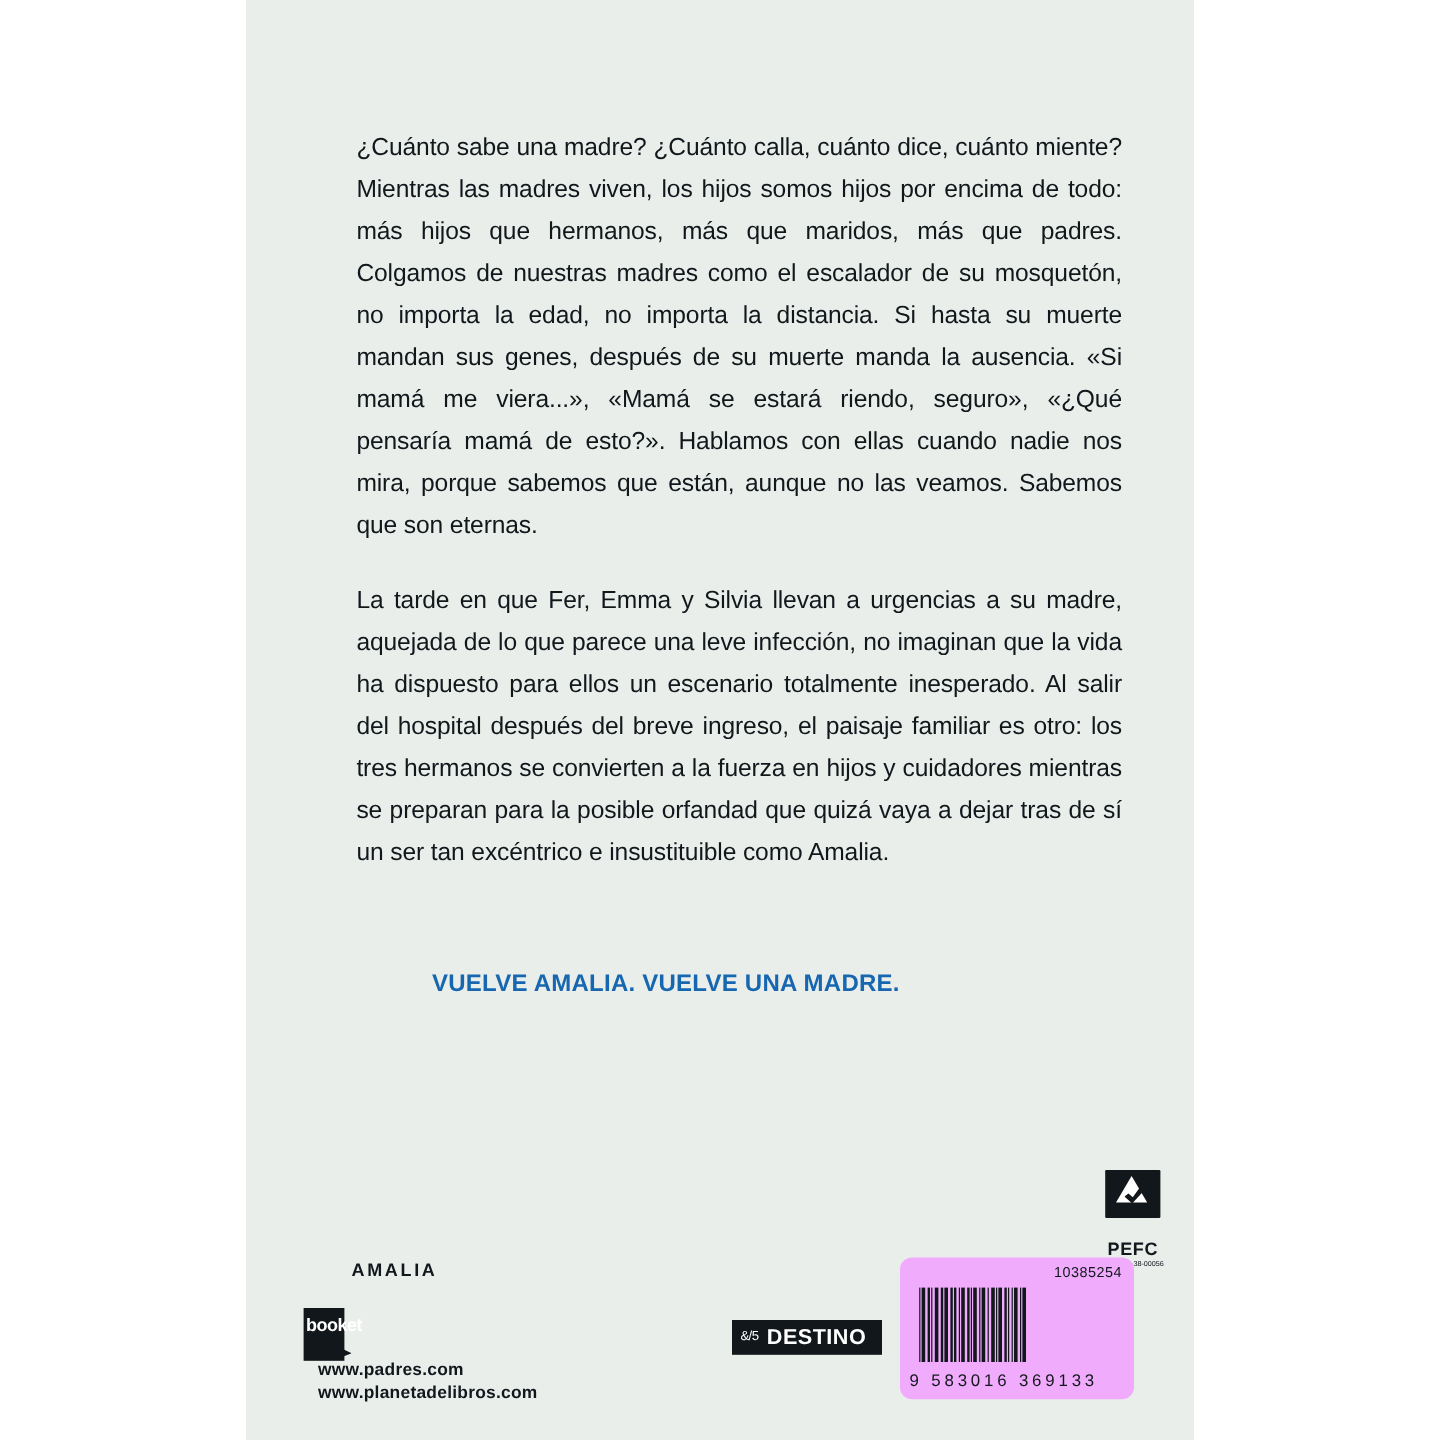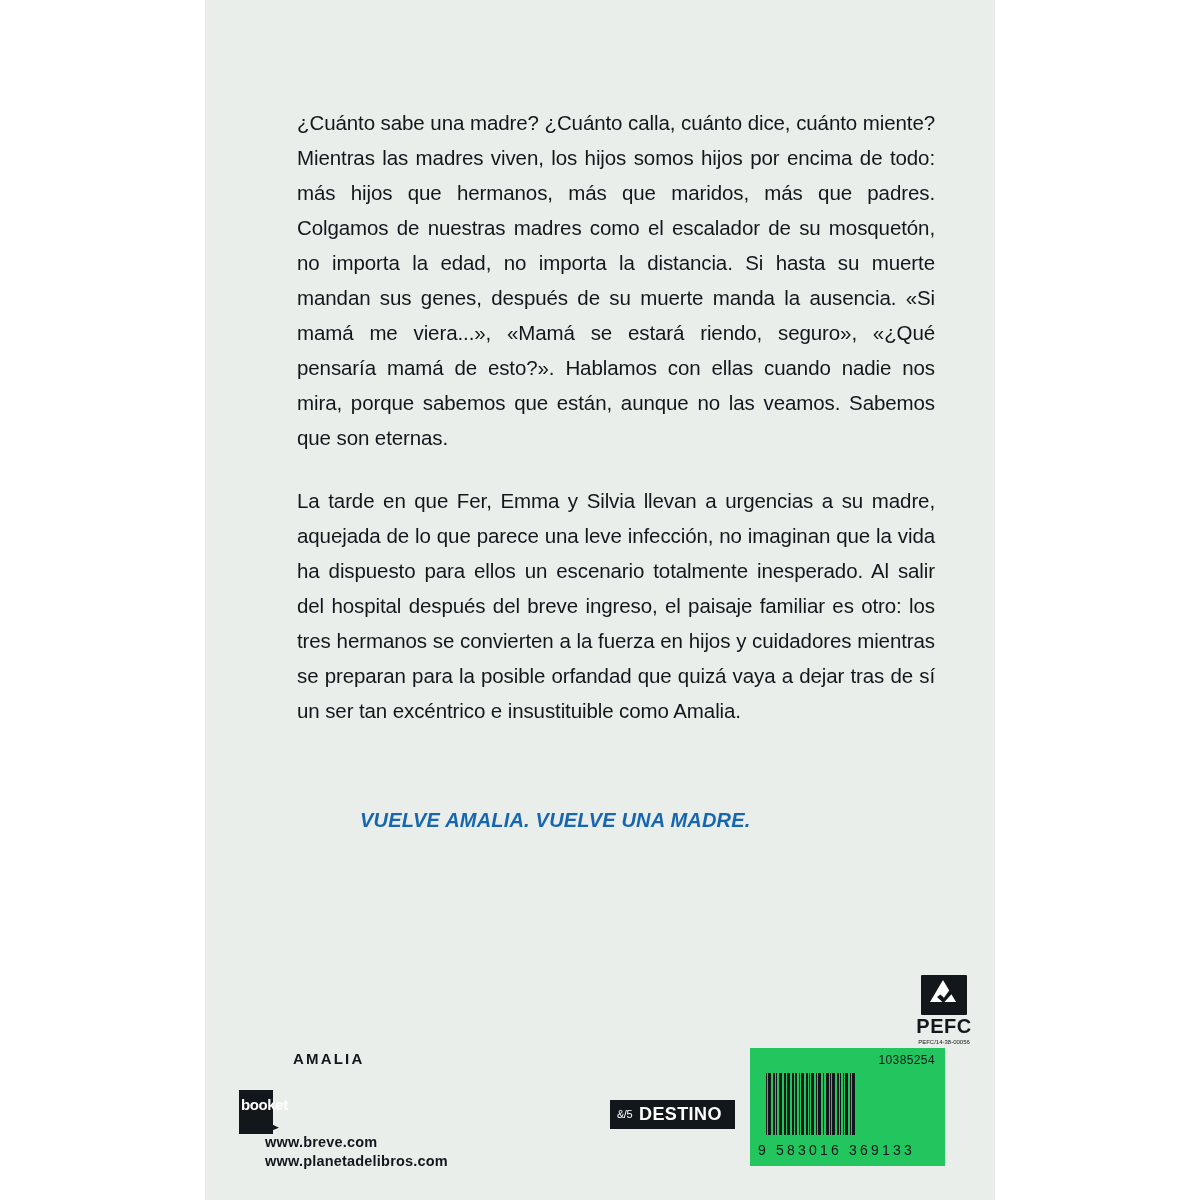--- a/index.html
+++ b/index.html
@@ -47,21 +47,20 @@
     color: #1767b0;
     font-weight: bold;
     font-size: 20px;
     line-height: 31px;
     letter-spacing: 0.2px;
   }
   .tagline .line1 {
     display: block;
     text-align: left;
     padding-left: 75px;
-    font-style: italic;
   }
   .tagline .line2,
   .tagline .line3 {
     display: block;
   }
 
   
   .novela {
     position: absolute;
     left: 88px;
@@ -74,21 +73,21 @@
   .booket {
     position: absolute;
     left: 28px;
     top: 1090px;
     width: 250px;
   }
   .booket-logo {
     position: relative;
     width: 56px;
     height: 58px;
-    margin-left: 6px;
+    margin-left: 20px;
   }
   .booket-logo .sq {
     position: absolute;
     left: 0; top: 0;
     width: 34px;
     height: 44px;
     background: #12171c;
   }
   .booket-logo .wordmark {
     position: absolute;
@@ -168,39 +167,40 @@
   .pefc .box .check {
     position: absolute;
     left: 16px;
     top: 14px;
     width: 17px;
     height: 14px;
     background: #12171c;
     clip-path: polygon(78% 0, 100% 18%, 38% 100%, 0 58%, 20% 40%, 41% 62%);
   }
   .pefc .label {
-    font-size: 20px;
+    font-size: 15px;
     font-weight: bold;
     letter-spacing: 0.5px;
-    margin-top: 0;
+    margin-top: 18px;
     color: #12171c;
   }
   .pefc .code {
     font-size: 6px;
     letter-spacing: 0px;
     color: #12171c;
     margin-top: 1px;
   }
   .barcode-box {
     position: absolute;
     left: 545px;
     top: 1048px;
     width: 195px;
     height: 118px;
-    background: #22c55e;
+    background: #f0abfc;
+    border-radius: 10px;
   }
   .barcode-box .isbnnum {
     position: absolute;
     right: 10px;
     top: 5px;
     font-size: 12px;
     color: #12171c;
     letter-spacing: 0.4px;
   }
   .bars {
@@ -246,21 +246,21 @@
 
   <div class="booket">
     <div class="booket-logo">
       <div class="sq"></div>
       <div class="wordmark">booket</div>
       <div class="tick"></div>
     </div>
   </div>
 
   <div class="urls">
-    <div>www.breve.com</div>
+    <div>www.padres.com</div>
     <div>www.planetadelibros.com</div>
   </div>
 
   <div class="destino">
     <span class="mark">&amp;/5</span>
     <span class="name">DESTINO</span>
   </div>
 
   <div class="pefc">
     <div class="box">

